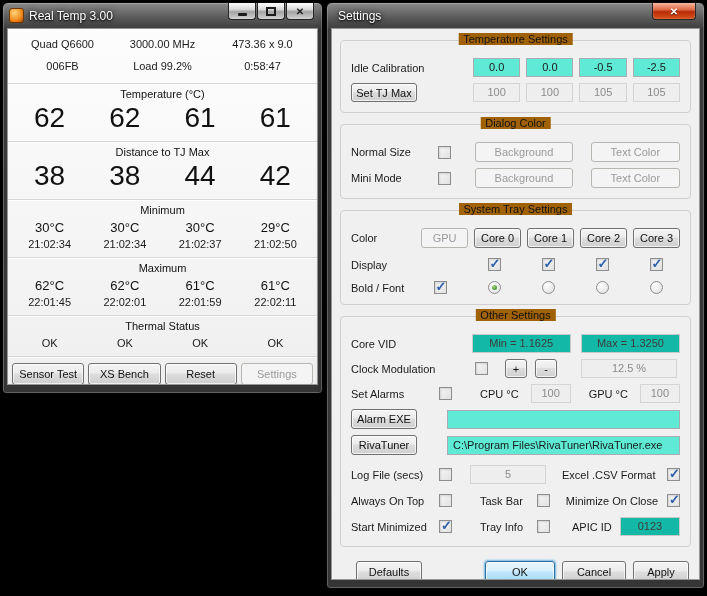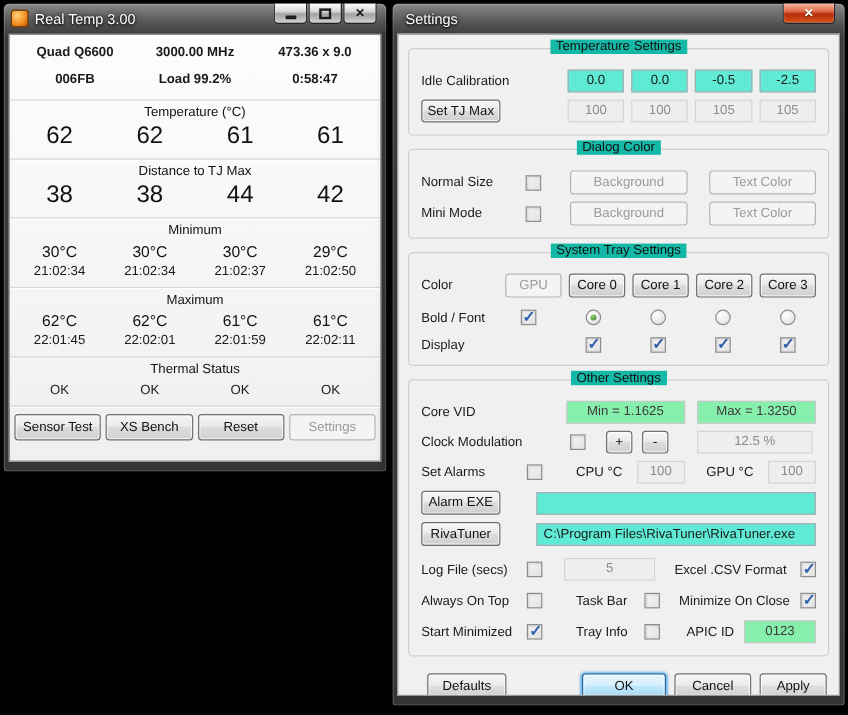--- a/index.html
+++ b/index.html
@@ -41,61 +41,61 @@
   .glyph-close::before { content: "\2715"; color: #1c1c1c; font-size: 10px; font-weight: bold; line-height: 1; }
   .winbtn.close-red .glyph-close::before { color: #fff; text-shadow: 0 1px 1px rgba(0,0,0,.6); }
 
   .client { border: 1px solid #979797; height: calc(100% - 29px); overflow: hidden; }
   #realtemp-window .client { background: linear-gradient(#fdfdfd, #efefef); display: flex; flex-direction: column; }
   #settings-window .client { background: #f0f0f0; }
 
   
   .rt-section { text-align: center; border-bottom: 1px solid #d6d6d6; box-shadow: 0 1px 0 rgba(255,255,255,.95); }
   .rt-section.last { border-bottom: none; box-shadow: none; }
-  .info-grid { display: grid; grid-template-columns: 1fr 1.15fr 1fr; row-gap: 10px; padding: 9px 8px 11px; font-weight: bold; }
+  .info-grid { display: grid; grid-template-columns: 1fr 1.15fr 1fr; row-gap: 10px; padding: 9px 8px 11px; }
   .sec-header { font-size: 11px; padding-top: 4px; color: #111; }
   .vals4 { display: grid; grid-template-columns: repeat(4, 1fr); padding: 0 4px; }
-  .vals4.big   { font-size: 20px; color: #111; padding: 2px 4px 7px; }
+  .vals4.big   { font-size: 28px; color: #111; padding: 2px 4px 7px; }
   .vals4.mid   { font-size: 13px; color: #111; padding: 4px 4px 1px; }
   .vals4.small { font-size: 11px; padding: 2px 4px 7px; }
   .rt-buttons { display: flex; gap: 4px; justify-content: center; padding: 6px 4px 7px; }
 
   
   .btn { height: 22px; border: 1px solid #707070; border-radius: 3px;
     background: linear-gradient(to bottom, #f5f5f5, #ebebeb 45%, #dddddd 50%, #cfcfcf);
     font-family: inherit; font-size: 11px; color: #111;
     display: inline-flex; align-items: center; justify-content: center;
     box-shadow: inset 0 0 0 1px rgba(255,255,255,.7); cursor: default; padding: 0 4px; }
   .btn.disabled { color: #9a9a9a; border-color: #b8b5b0; background: #f4f4f4; box-shadow: none; }
   .btn.default { border-color: #2a6b9c;
     box-shadow: 0 0 2px 1px #6fb8e8, inset 0 0 0 1px rgba(255,255,255,.8);
     background: linear-gradient(to bottom, #eaf6fd, #d7effc 45%, #bde6fd 50%, #a6d9f4); }
 
   .field { height: 19px; line-height: 17px; border: 1px solid #a9acb2; background: #5eead4;
     text-align: center; display: inline-block; overflow: hidden; white-space: nowrap; }
   .field.dis { background: #eeeeee; color: #8b8b8b; border-color: #d4d4d4; }
-  .field.ro  { background: #86efac; color: #3c3c3c; border-color: #c9c9c9; }
+  .field.ro  { background: #14b8a6; color: #3c3c3c; border-color: #c9c9c9; }
   .field.left { text-align: left; padding: 0 5px; }
 
   .cb { width: 13px; height: 13px; min-width: 13px; display: inline-block; position: relative;
     border: 1px solid #8d8d8d; background: linear-gradient(135deg, #f6f6f6, #e2e2e2);
     box-shadow: inset 1px 1px 2px rgba(0,0,0,.12); }
   .cb.on::after { content: "\2713"; position: absolute; left: 1px; top: -3px;
     font-size: 13px; font-weight: bold; color: #2f5faa; }
   .radio { width: 13px; height: 13px; min-width: 13px; display: inline-block; position: relative;
     border-radius: 50%; border: 1px solid #8d8d8d;
     background: radial-gradient(circle at 35% 30%, #ffffff, #dcdcdc); }
   .radio.sel::after { content: ""; position: absolute; left: 3px; top: 3px; width: 5px; height: 5px;
     border-radius: 50%; background: radial-gradient(circle at 35% 30%, #9ed67c, #2f7d21); }
 
   
   .group { position: relative; border: 1px solid #cfcfcf; border-radius: 4px;
     margin: 11px 8px 8px; padding: 11px 8px 4px; }
   .group-caption { position: absolute; top: -8px; left: 50%; transform: translateX(-50%);
-    background: #14b8a6; padding: 0 5px; white-space: nowrap; color: #111; }
+    background: #a16207; padding: 0 5px; white-space: nowrap; color: #111; }
   .srow { display: flex; align-items: center; margin: 6px 2px; }
   .lbl { white-space: nowrap; }
   .cell48 { width: 48px; min-width: 48px; display: flex; justify-content: center; }
   .footer-row { display: flex; align-items: center; padding: 6px 10px 0 24px; }
 </style>
 </head>
 <body>
 
 <div class="window" id="realtemp-window">
   <div class="titlebar">
@@ -251,51 +251,51 @@
       <div class="group-caption">System Tray Settings</div>
       <div class="srow">
         <span class="lbl" style="width:72px">Color</span>
         <button class="btn disabled" style="width:48px;height:20px;margin-right:6px">GPU</button>
         <button class="btn" style="width:48px;height:20px;margin-right:6px">Core 0</button>
         <button class="btn" style="width:48px;height:20px;margin-right:6px">Core 1</button>
         <button class="btn" style="width:48px;height:20px;margin-right:6px">Core 2</button>
         <button class="btn" style="width:48px;height:20px">Core 3</button>
       </div>
       <div class="srow" style="margin-top:10px">
+        <span class="lbl" style="width:72px">Display</span>
+        <span class="cell48" style="margin-right:6px"></span>
+        <span class="cell48" style="margin-right:6px">
+            <span class="cb on"></span>
+          </span>
+        <span class="cell48" style="margin-right:6px">
+            <span class="cb on"></span>
+          </span>
+        <span class="cell48" style="margin-right:6px">
+            <span class="cb on"></span>
+          </span>
+        <span class="cell48">
+            <span class="cb on"></span>
+          </span>
+      </div>
+      <div class="srow" style="margin-top:10px">
         <span class="lbl" style="width:72px">Bold / Font</span>
         <span class="cell48" style="margin-right:6px">
             <span class="cb on"></span>
           </span>
         <span class="cell48" style="margin-right:6px">
             <span class="radio sel"></span>
           </span>
         <span class="cell48" style="margin-right:6px">
             <span class="radio"></span>
           </span>
         <span class="cell48" style="margin-right:6px">
             <span class="radio"></span>
           </span>
         <span class="cell48">
             <span class="radio"></span>
-          </span>
-      </div>
-      <div class="srow" style="margin-top:10px">
-        <span class="lbl" style="width:72px">Display</span>
-        <span class="cell48" style="margin-right:6px"></span>
-        <span class="cell48" style="margin-right:6px">
-            <span class="cb on"></span>
-          </span>
-        <span class="cell48" style="margin-right:6px">
-            <span class="cb on"></span>
-          </span>
-        <span class="cell48" style="margin-right:6px">
-            <span class="cb on"></span>
-          </span>
-        <span class="cell48">
-            <span class="cb on"></span>
           </span>
       </div>
     </div>
 
     <div class="group">
       <div class="group-caption">Other Settings</div>
 
       <div class="srow">
         <span class="lbl" style="width:124px">Core VID</span>
         <span class="field ro" style="width:102px;margin-right:10px">Min = 1.1625</span>

